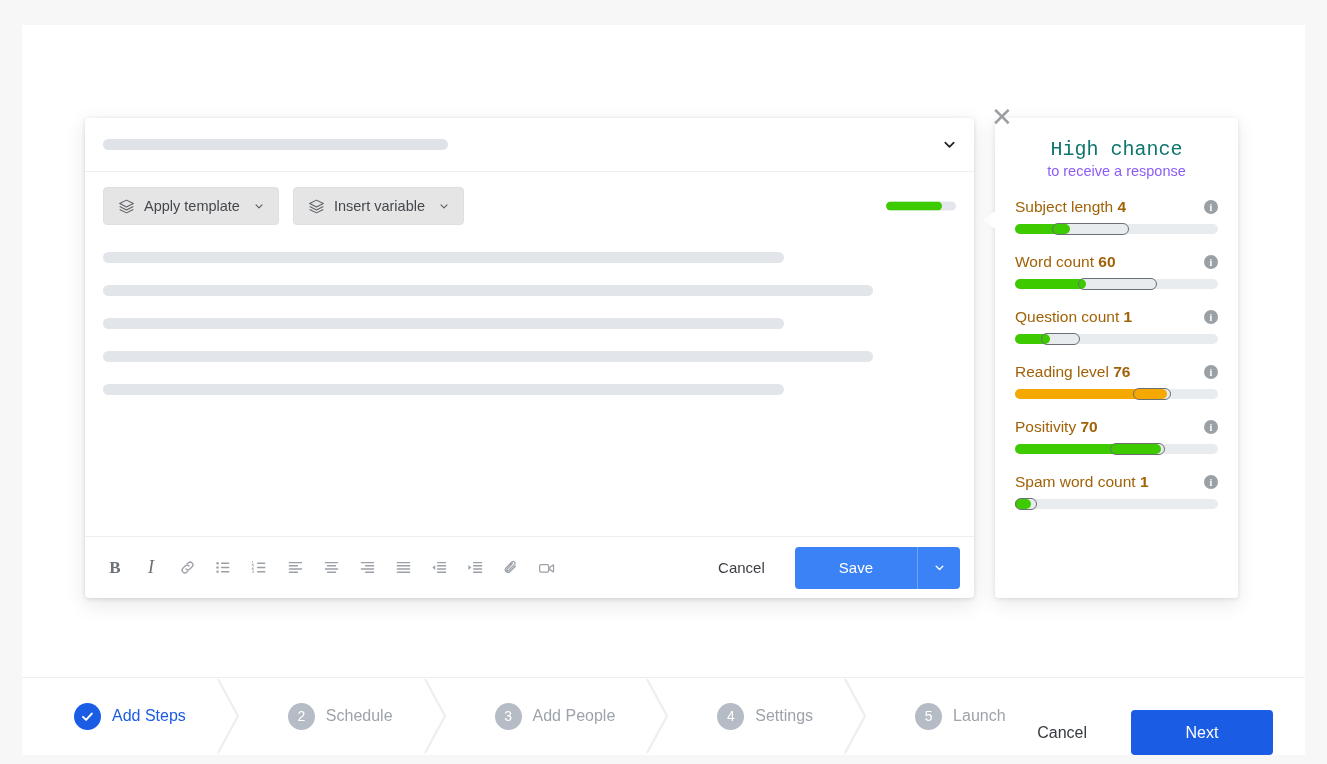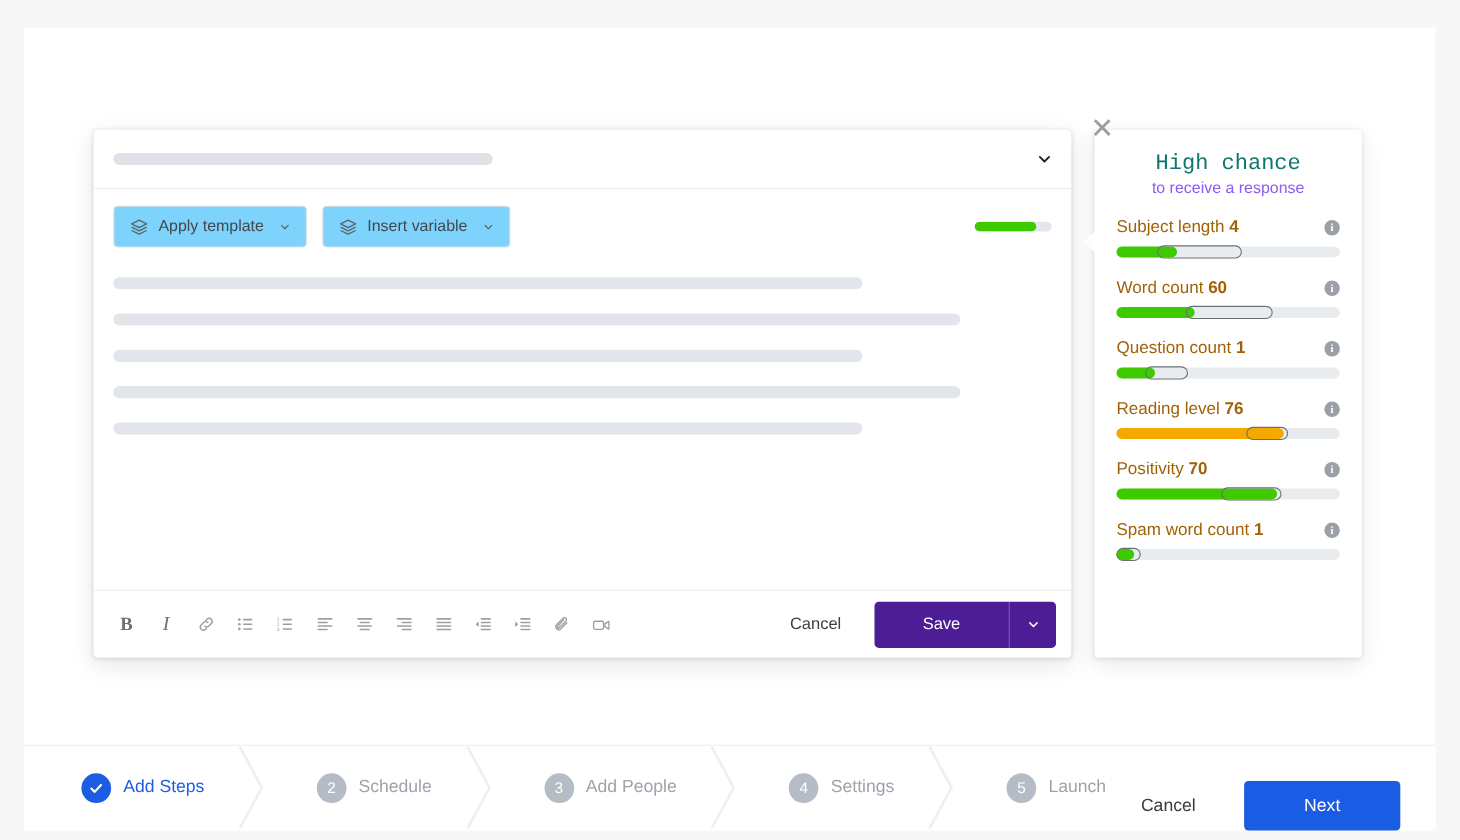--- a/index.html
+++ b/index.html
@@ -58,21 +58,21 @@
     flex: none;
     display: flex;
     align-items: center;
     padding: 0 18px;
     position: relative;
   }
   .tbtn {
     height: 38px;
     border: 1px solid #dcdfe3;
     border-radius: 4px;
-    background: #7dd3fc;
+    background: #e5e5e5;
     display: flex;
     align-items: center;
     gap: 9px;
     padding: 0 13px 0 14px;
     font-size: 14.5px;
     color: #44484d;
     cursor: pointer;
     margin-right: 14px;
     white-space: nowrap;
   }
@@ -473,21 +473,21 @@
         <div class="fmt-btn">
           <svg width="18" height="18" viewBox="0 0 22 20" fill="none" stroke="#9ba0a6" stroke-width="1.5" stroke-linejoin="round">
             <rect x="2" y="6" width="11" height="9" rx="1.6"></rect>
             <polygon points="14.5,9 19,6.2 19,14.8 14.5,12"></polygon>
           </svg>
         </div>
       </div>
 
       <div class="footer-actions">
         <div class="cancel-link">Cancel</div>
-        <div class="save-split" style="background: #4c1d95;">
+        <div class="save-split" style="background: #3b82f6;">
           <div class="save-main">Save</div>
           <div class="save-caret">
             <svg width="13" height="13" viewBox="0 0 16 16" fill="none" stroke="#ffffff" stroke-width="1.7" stroke-linecap="round" stroke-linejoin="round">
                 <polyline points="4,6.5 8,10.5 12,6.5"></polyline>
               </svg>
           </div>
         </div>
       </div>
     </div>
   </div>

